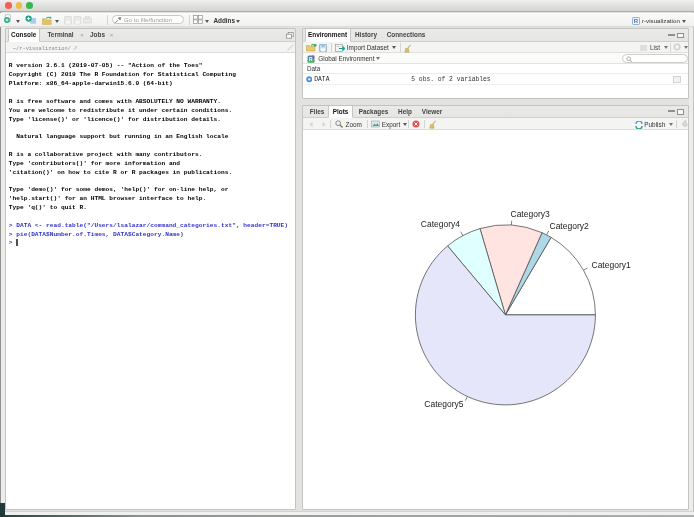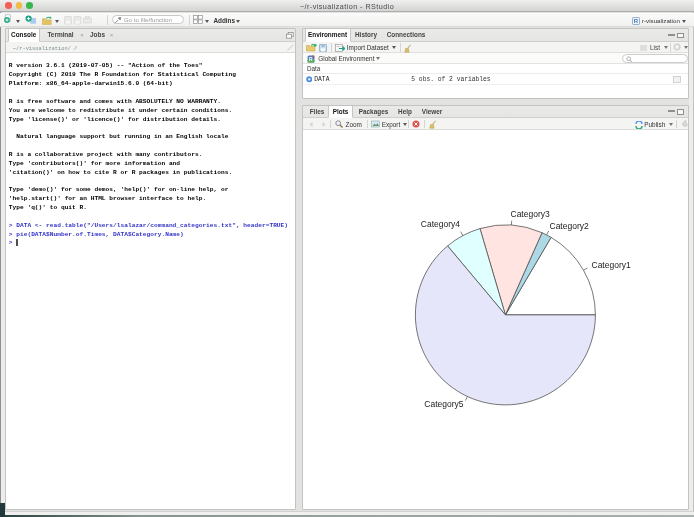--- a/index.html
+++ b/index.html
@@ -52,21 +52,20 @@
 
 <div class="abs" style="left:0;top:11.5px;width:1px;height:505px;background:#8f8f8f;"></div>
 <div class="abs" style="left:1px;top:26.5px;width:3.5px;height:484px;background:#ececeb;"></div>
 <div class="abs" style="left:688.6px;top:26.5px;width:4px;height:484px;background:#ececeb;"></div>
 <div class="abs" style="left:692.6px;top:11.5px;width:1.4px;height:505px;background:#c2c2c1;"></div>
 
 <div id="titlebar" class="abs">
   <div class="tl abs" style="left:5.3px;background:#f35f56;"></div>
   <div class="tl abs" style="left:15.5px;background:#f0bb43;"></div>
   <div class="tl abs" style="left:26.3px;background:#3ab64e;"></div>
-  <div id="title" class="abs">~/r-visualization - RStudio</div>
 </div>
 
 <div id="toolbar" class="abs">
 
   <svg class="ico" style="left:3px;top:1.5px;" width="9" height="10" viewBox="0 0 9 10">
     <rect x="2.2" y="0.8" width="5" height="6.6" fill="#fff" stroke="#a5aeae" stroke-width="0.7"></rect>
     <circle cx="4" cy="6" r="2.9" fill="#27a883"></circle>
       <path d="M2.5,6h3M4,4.5v3" stroke="#fff" stroke-width="0.9"></path>
   </svg>
   <div class="caret abs" style="left:16px;top:7px;"></div>

